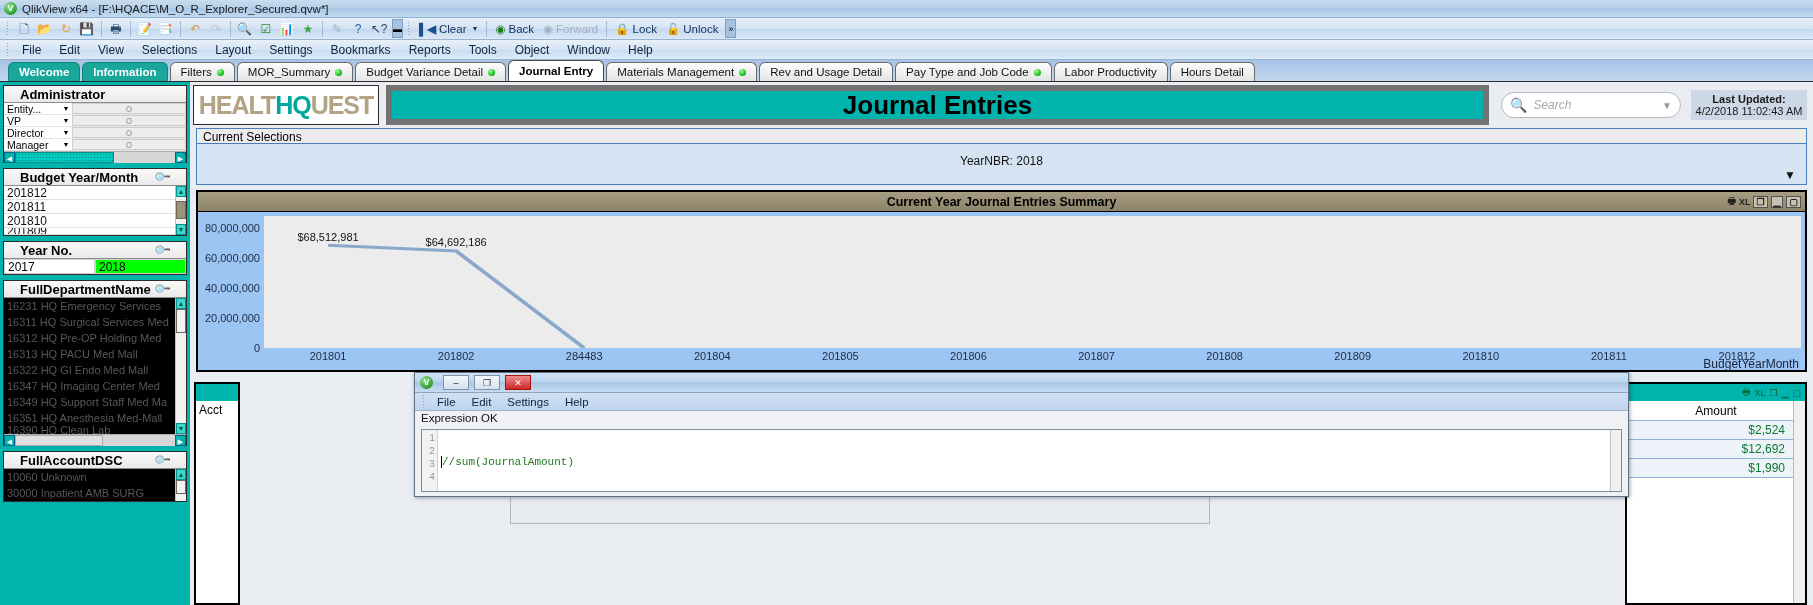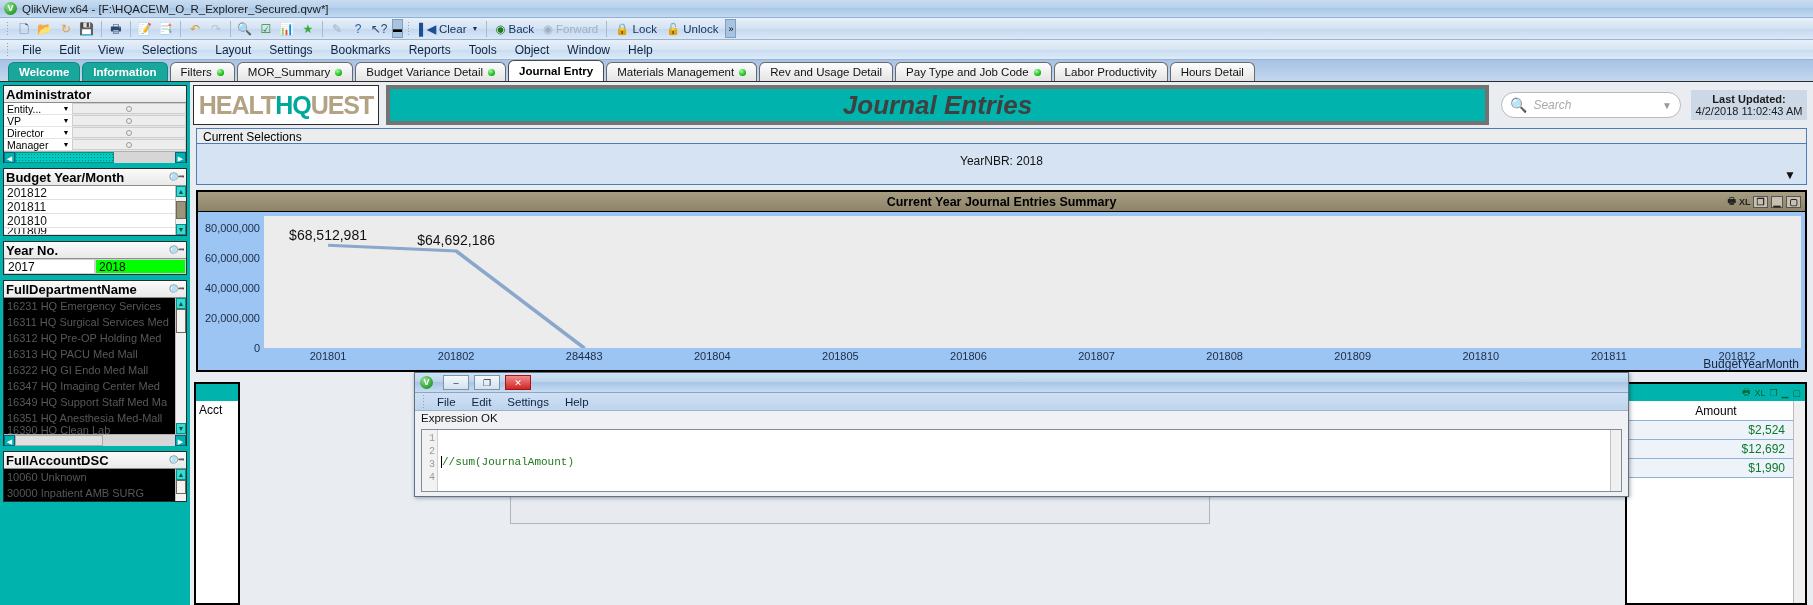--- a/index.html
+++ b/index.html
@@ -75,21 +75,21 @@
   
   #ws { position:relative; width:100%; height:calc(605px - 18px - 22px - 20px - 22px);
         background:#e9edf2; }
 
   
   #sidebar { position:absolute; left:0; top:0; width:190px; bottom:0;
     background:#00b3ac; padding:3px; }
   .panel { background:#ffffff; border:1px solid #2b2b2b; margin-bottom:5px; }
   .panel-hd { display:flex; align-items:center; justify-content:space-between;
     background:linear-gradient(to bottom,#fafafa,#e9e9e9);
-    border-bottom:1px solid #8d8d8d; padding:1px 2px;
+    border-bottom:1px solid #8d8d8d; padding:1px 16px;
     font-size:13px; font-weight:bold; color:#000; height:17px; }
   .panel-hd .magn { font-size:11px; color:#333; transform:rotate(-45deg); }
   .admin-row { display:flex; align-items:center; height:12px; font-size:10px;
     border-bottom:1px solid #e4e4e4; }
   .admin-row .lbl { width:56px; padding-left:3px; color:#000; white-space:nowrap;
     overflow:hidden; font-size:10.5px; }
   .admin-row .car { width:12px; text-align:center; font-size:7px; color:#000; }
   .admin-row .fld { flex:1; background:#ededed; border:1px solid #cfcfcf; height:11px;
     display:flex; align-items:center; justify-content:center; }
   .admin-row .fld .circ { width:6px; height:6px; border-radius:50%; border:1px solid #9a9a9a; }
@@ -120,23 +120,23 @@
   .dark-row { color:#585858; font-size:11px; height:16px; line-height:16px;
     padding-left:3px; white-space:nowrap; overflow:hidden; }
 
   
   #main { position:absolute; left:190px; right:0; top:0; bottom:0; }
   #bannerrow { display:flex; align-items:center; height:44px; padding:4px 6px 2px 6px; }
   #logo { width:186px; height:40px; background:#fff; border:1px solid #2b2b2b;
     display:flex; align-items:center; justify-content:center; position:absolute;
     left:3px; top:3px; z-index:5; font-size:25px; font-weight:bold; letter-spacing:-1px;}
   #logo .tan { color:#b3a284; } #logo .teal { color:#00a79d; }
-  #titlebox { flex:1; height:40px; background:#00b3ac; border:4px solid #737373;
+  #titlebox { flex:1; height:40px; background:#00b3ac; border:6px solid #737373;
     display:flex; align-items:center; justify-content:center;
-    font-size:26px; font-weight:bold; color:#404040;font-style:italic; }
+    font-size:26px; font-weight:bold; color:#000000; }
   #searchbox { width:180px; height:26px; margin-left:12px; background:#fff;
     border:1px solid #b9b9b9; border-radius:13px; display:flex; align-items:center;
     padding:0 8px; gap:6px; }
   #searchbox .ph { flex:1; color:#a9a9a9; font-style:italic; font-size:12px; }
   #lastupd { width:116px; margin-left:10px; text-align:center; font-size:11px;
     color:#1a1a1a; background:#cdd8e6; padding:3px 2px; }
   #lastupd .b { font-weight:bold; display:block; }
 
   #cursel { margin:2px 6px 0 6px; border:1px solid #4a7ebb; }
   #cursel .hd { background:#ececec; border-bottom:1px solid #4a7ebb;
@@ -155,21 +155,21 @@
     align-items:center; font-size:9px; color:#222; }
   .capbtn { border:1px solid #555; padding:0 2px; line-height:10px; background:#c7c0ae; }
   #plotwrap { position:relative; height:158px; }
   #plotarea { position:absolute; left:66px; right:4px; top:4px; bottom:22px;
     background:#ececec; }
   .ytick { position:absolute; right:0; transform:translateY(-50%); font-size:11px;
     color:#1b2b45; white-space:nowrap; }
   .ylabels { position:absolute; left:0; top:4px; bottom:22px; width:62px; }
   .xlabels { position:absolute; left:66px; right:4px; bottom:6px; height:14px; }
   .xtick { position:absolute; transform:translateX(-50%); font-size:11px; color:#1b2b45; }
-  .dlabel { position:absolute; font-size:14px; color:#111; white-space:nowrap;
+  .dlabel { position:absolute; font-size:11px; color:#111; white-space:nowrap;
     transform:translate(-50%,-100%); }
   #axname { position:absolute; right:6px; bottom:-1px; font-size:12px; color:#17233a; }
 
   
   #tablepanel { position:absolute; right:6px; top:300px; bottom:0; width:182px;
     border:2px solid #000; background:#fff; }
   #tablepanel .cap { height:17px; background:#00b3ac; display:flex; align-items:center;
     justify-content:flex-end; gap:4px; padding-right:4px; font-size:9px; color:#063; }
   #tablepanel .colhd { height:20px; border-bottom:1px solid #8fb0d8; display:flex;
     align-items:center; justify-content:center; font-size:12px; background:#fff; }

